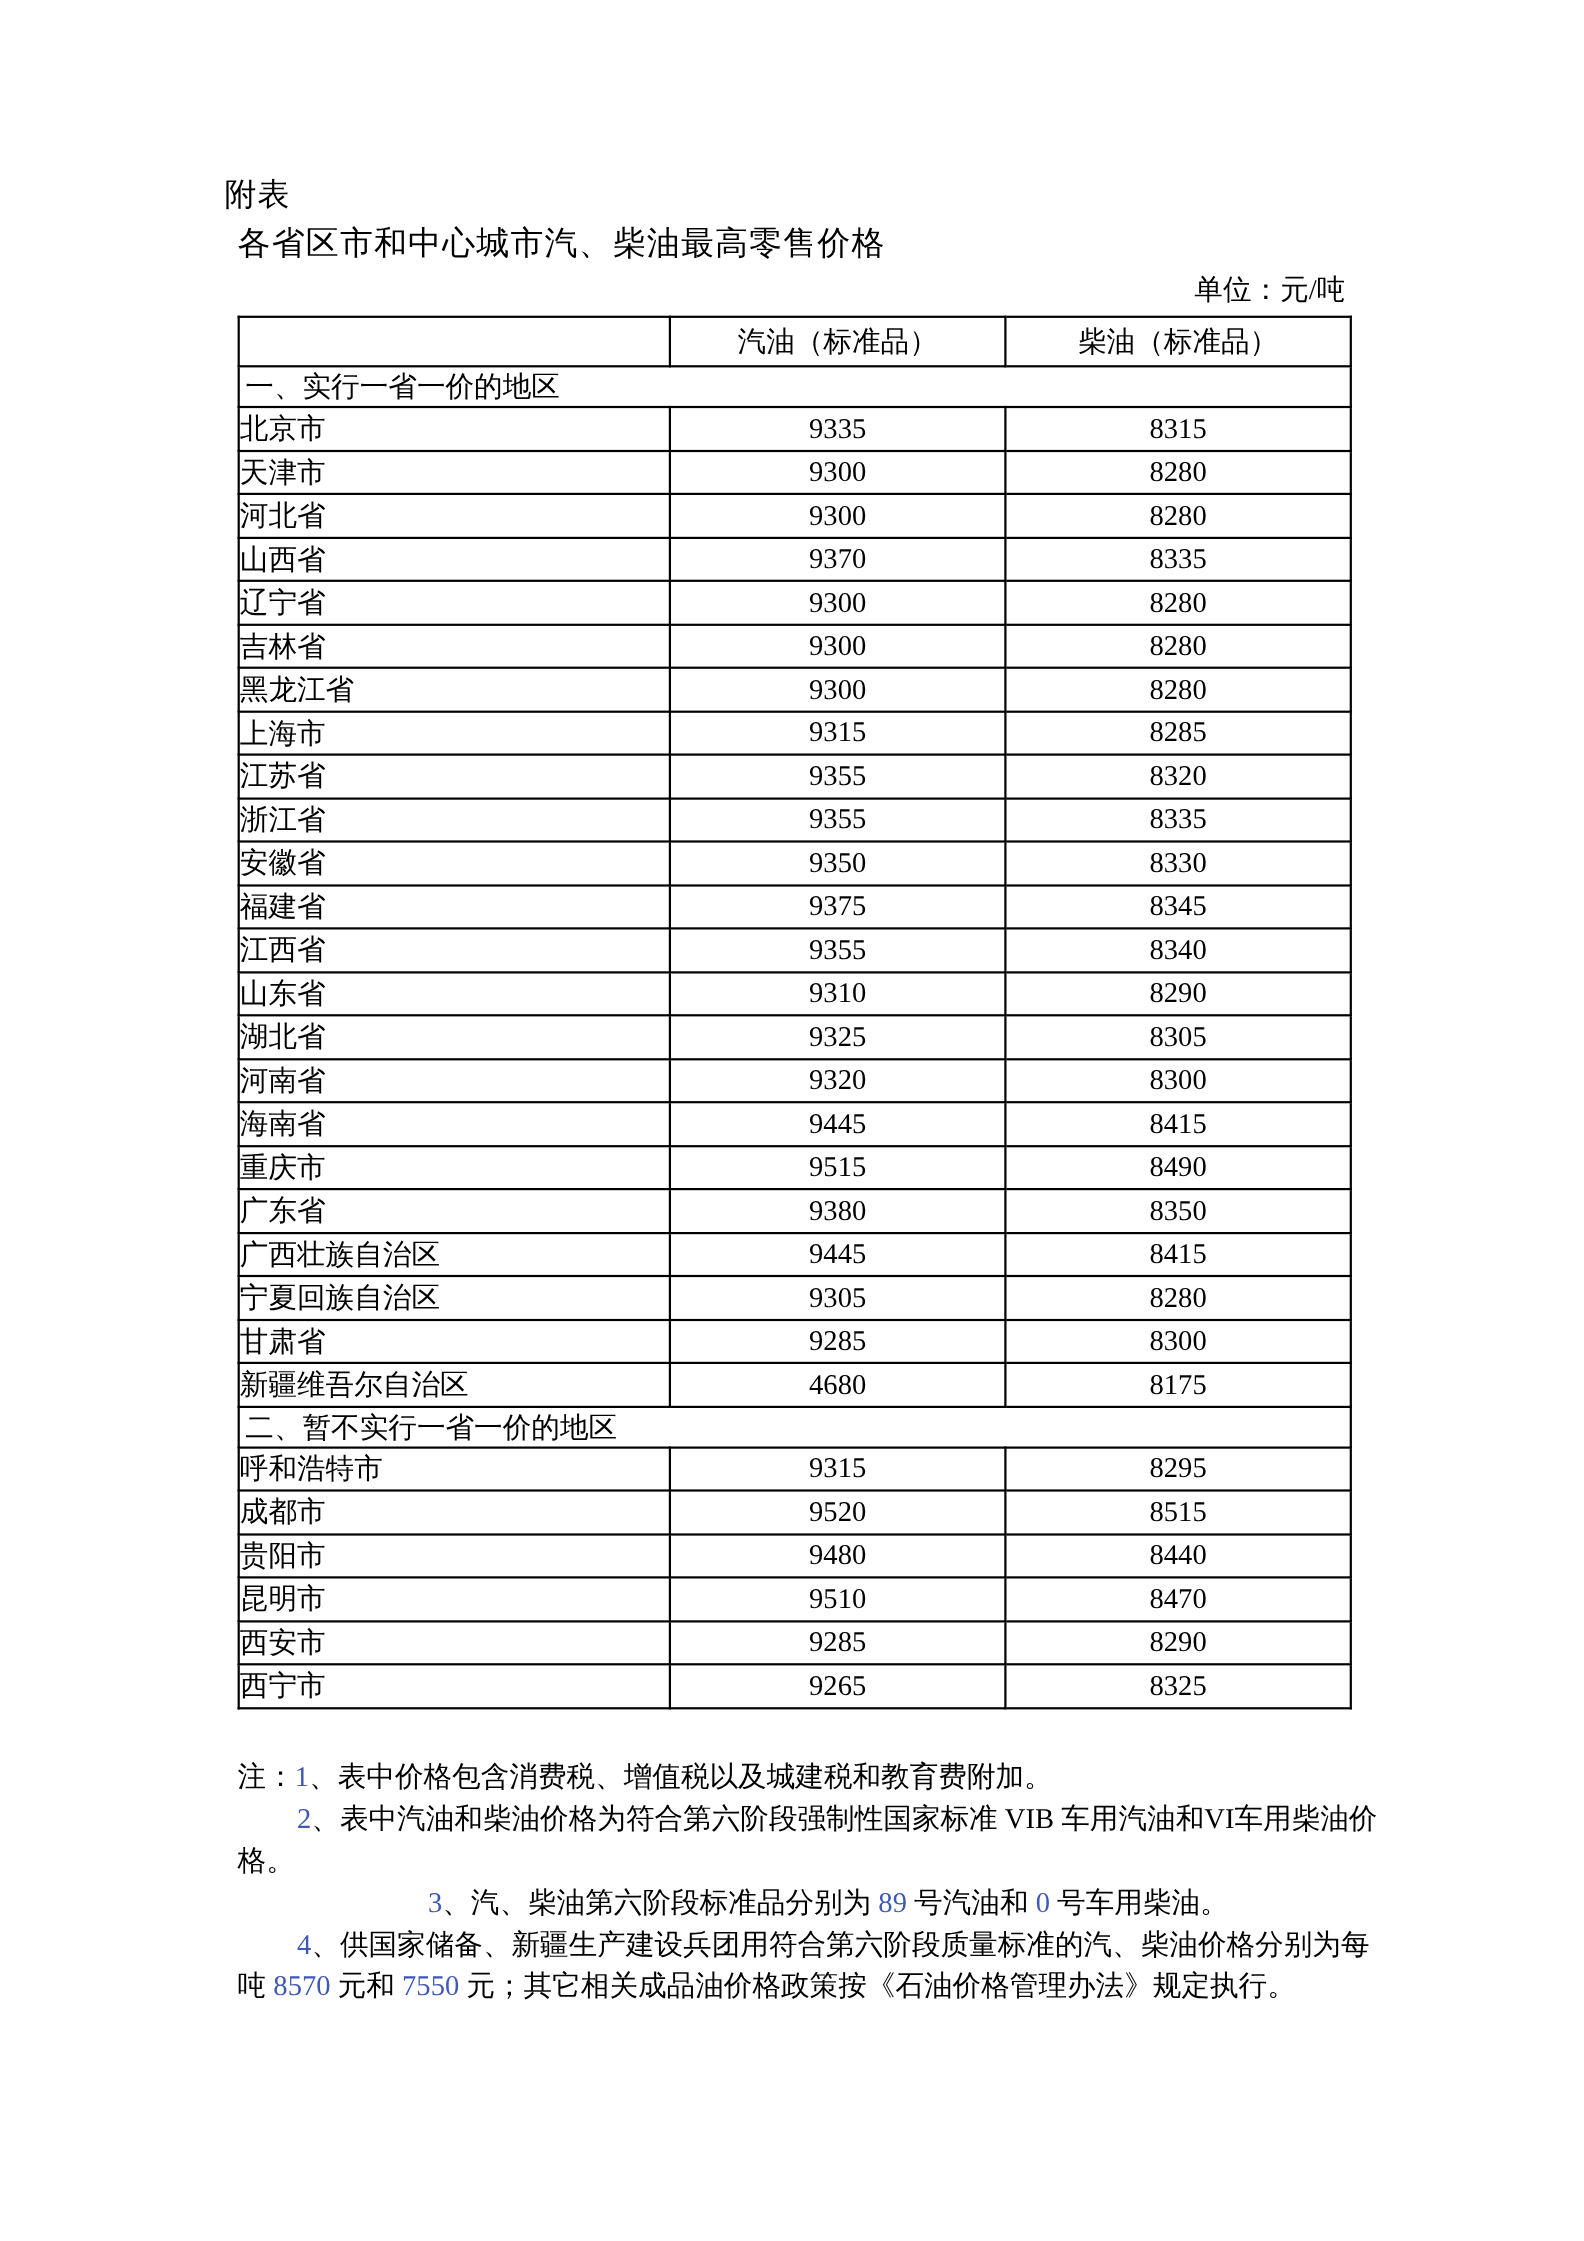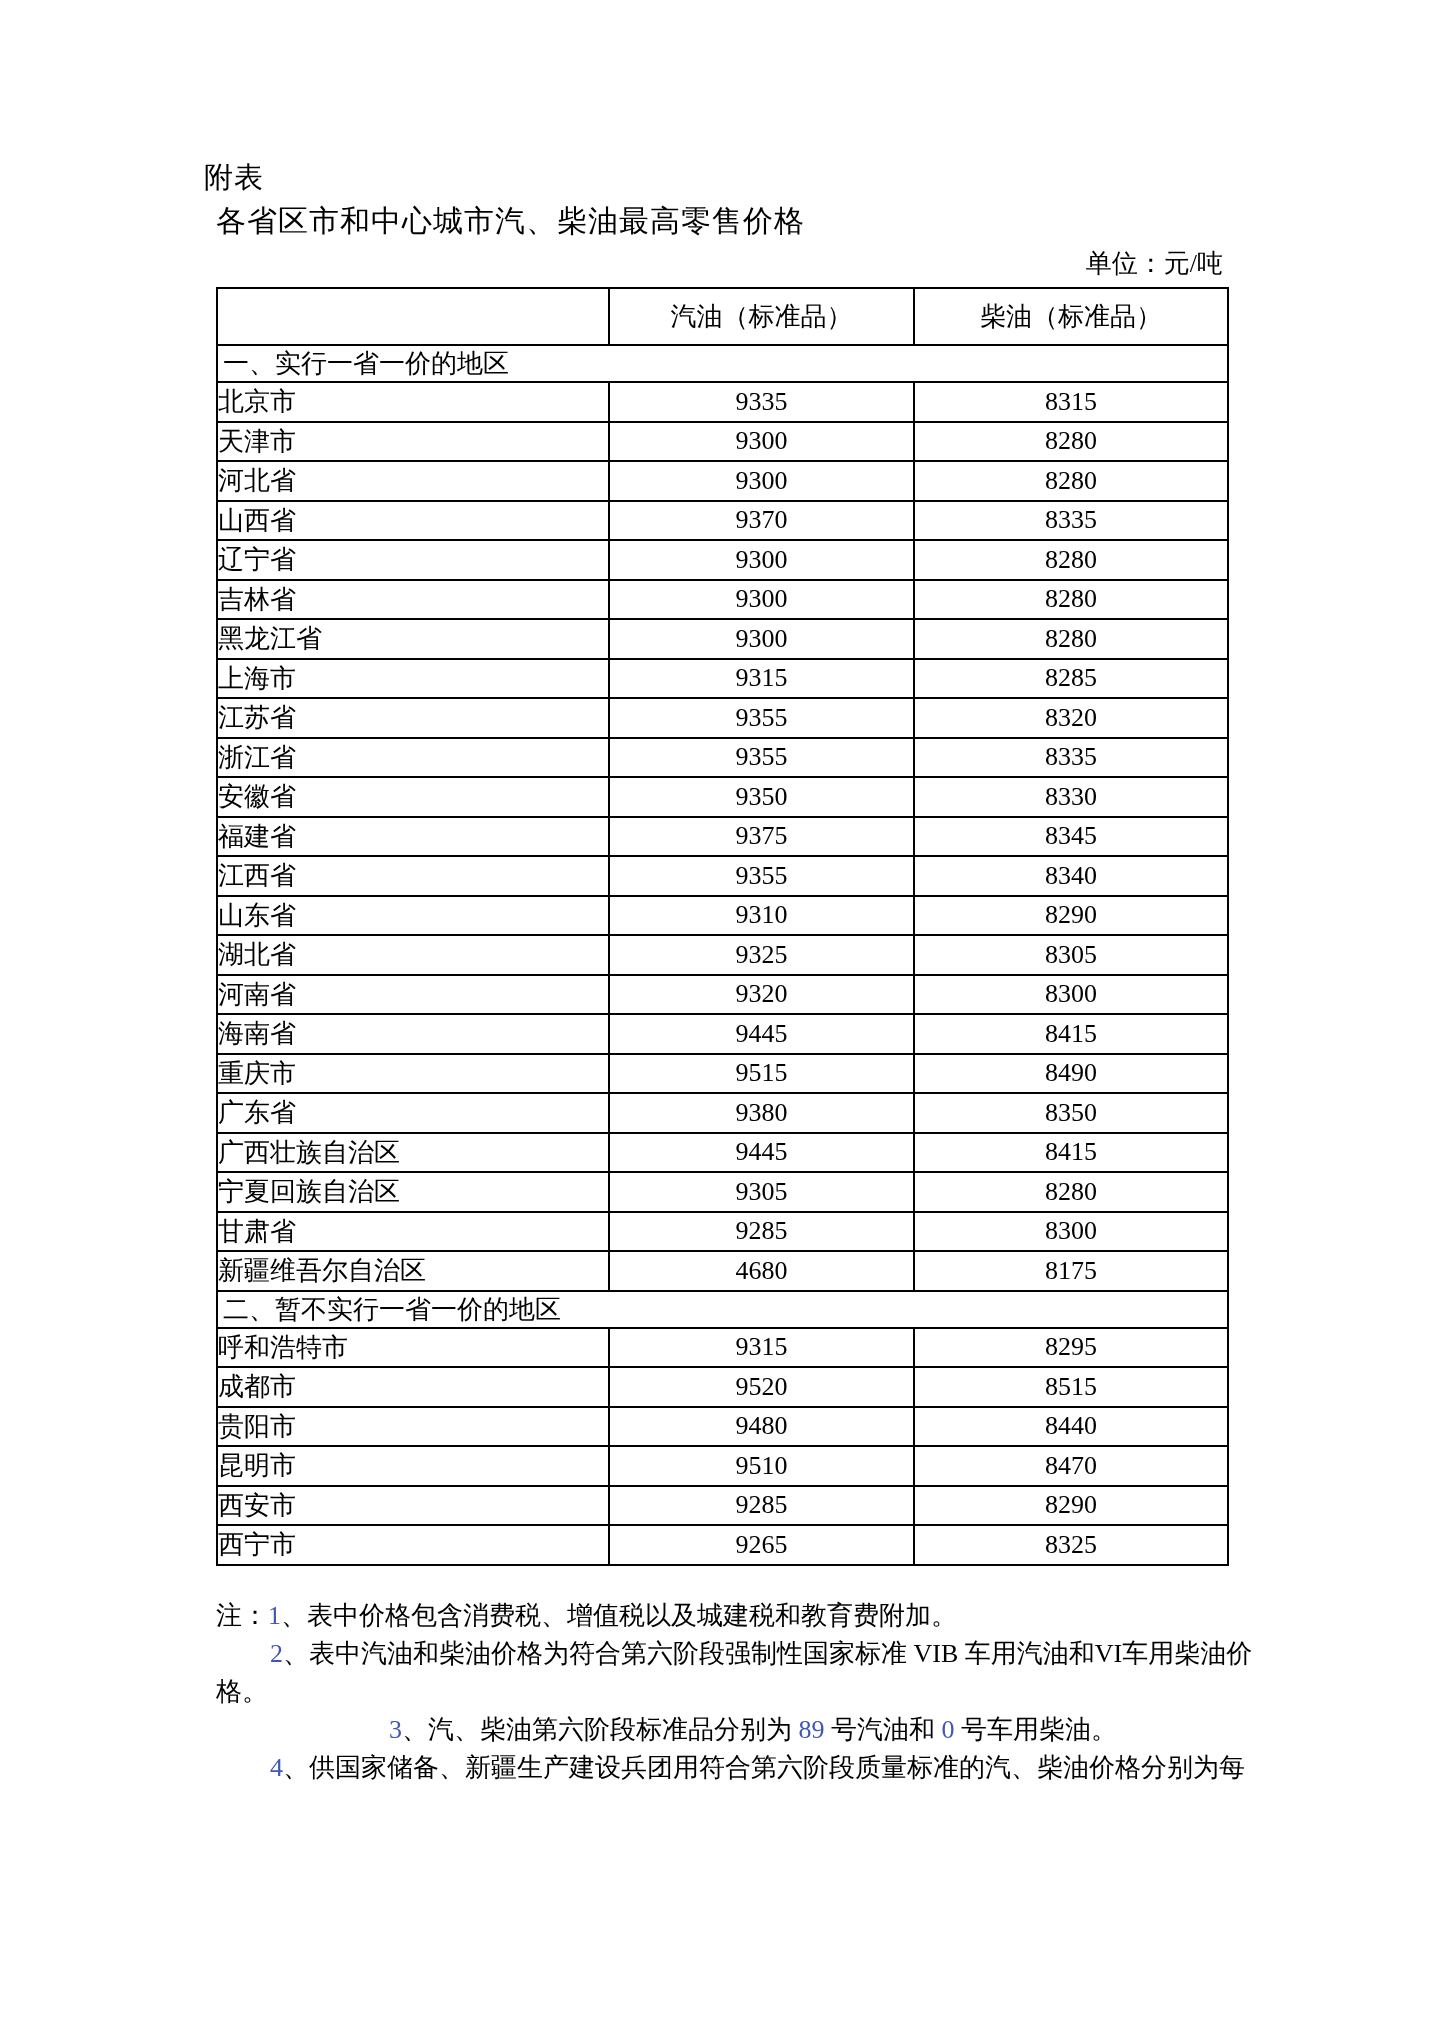--- a/index.html
+++ b/index.html
@@ -34,21 +34,21 @@
     position:absolute;left:216px;top:287px;width:1011px;
     border-collapse:collapse;table-layout:fixed;
   }
   table.price-table td,table.price-table th{
     border:2px solid var(--border);
     font-weight:normal;
     font-size:26px;
     vertical-align:middle;
     overflow:hidden;white-space:nowrap;
   }
-  tr.header-row th{height:57px;text-align:center;margin-top:48px;}
+  tr.header-row th{height:45px;text-align:center;margin-top:48px;}
   tr.section-row td{height:37px;text-align:left;padding-left:5px;}
   tr.data-row td{height:39.5px;}
   td.region-cell{text-align:left;}
   td.price-cell{
     text-align:center;
     font-family:"Liberation Serif","DejaVu Serif",serif;
     font-size:27px;
   }
   .notes{
     position:absolute;left:216px;top:1597px;width:1020px;
@@ -241,15 +241,16 @@
         </tr>
       </tbody>
   </table>
 
   <div class="notes" id="notes-block">
       <div class="note-line"><span>注：</span><span class="note-num">1</span><span>、表中价格包含消费税、增值税以及城建税和教育费附加。</span></div>
       <div class="note-line indent"><span class="note-num">2</span><span>、表中汽油和柴油价格为符合第六阶段强制性国家标准 VIB 车用汽油和VI车用柴油价</span></div>
       <div class="note-line"><span>格。</span></div>
       <div class="note-line indent"><span class="note-num">3</span><span>、汽、柴油第六阶段标准品分别为 </span><span class="note-num">89</span><span> 号汽油和 </span><span class="note-num">0</span><span> 号车用柴油。</span></div>
       <div class="note-line indent"><span class="note-num">4</span><span>、供国家储备、新疆生产建设兵团用符合第六阶段质量标准的汽、柴油价格分别为每</span></div>
+      <div class="note-line"><span>吨 </span><span class="note-num">8570</span><span> 元和 </span><span class="note-num">7550</span><span> 元；其它相关成品油价格政策按《石油价格管理办法》规定执行。</span></div>
     </div>
 
 </div>
 
 </body></html>

